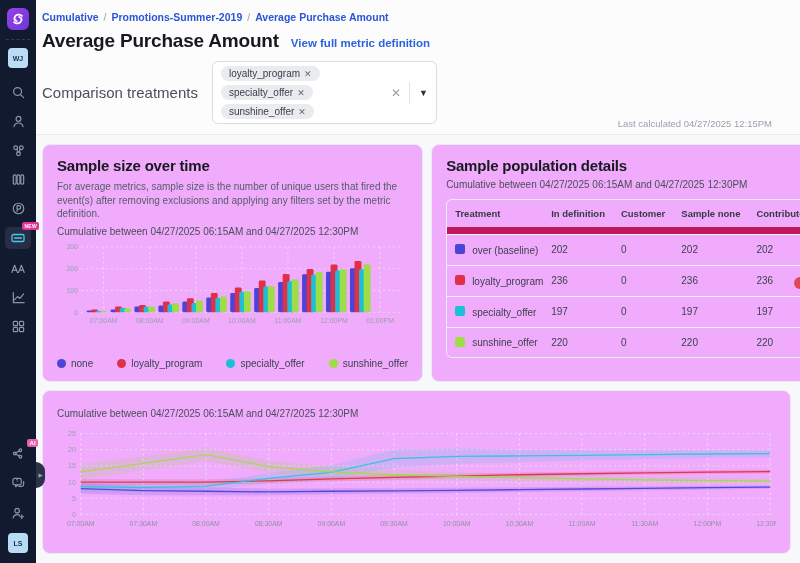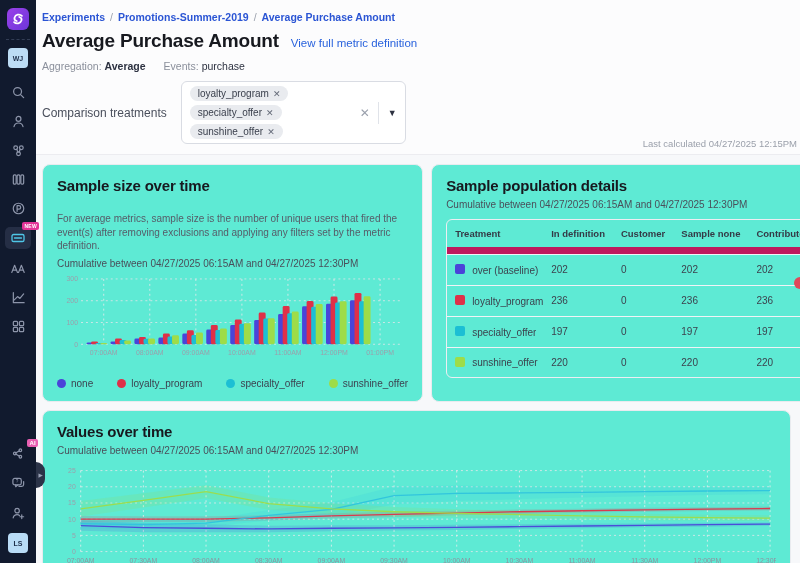--- a/index.html
+++ b/index.html
@@ -23,47 +23,47 @@
   .sb-handle { position:absolute; left:36px; top:462px; width:9px; height:26px; background:#2b3348; border-radius:0 9px 9px 0; display:flex; align-items:center; justify-content:center; color:#9aa2b6; font-size:7px; cursor:pointer; z-index:5; }
 
   
   main { flex:1; display:flex; flex-direction:column; min-width:0; }
   header { background:#fcfcfd; padding:11px 10px 2px 6px; border-bottom:1px solid #ececf0; position:relative; }
   .breadcrumb { font-size:10.5px; font-weight:bold; color:#2b55d4; display:flex; gap:5px; align-items:center; }
   .breadcrumb .sep { color:#9aa0ac; font-weight:normal; }
   .breadcrumb span.crumb { cursor:pointer; }
   .title-row { display:flex; align-items:baseline; gap:12px; margin-top:7px; }
   h1 { font-size:19px; font-weight:bold; color:#17191f; letter-spacing:-.2px; }
-  .metric-link { font-size:11.5px; font-weight:normal; color:#2a63dd; cursor:pointer; }
+  .metric-link { font-size:11.5px; font-weight:bold; color:#2a63dd; cursor:pointer; }
   .metric-desc { font-size:10.5px; color:#3e4350; margin-top:7px; }
   .meta-row { font-size:10.5px; margin-top:8px; display:flex; gap:18px; }
   .meta-row .lbl { color:#8a8f9b; }
   .meta-row .val { color:#2c3140; font-weight:bold; margin-left:3px; }
   .meta-row .val2 { color:#2c3140; margin-left:3px; }
   .cmp-row { display:flex; align-items:center; gap:14px; margin:9px 0 8px; }
-  .cmp-label { font-size:12px; color:#4a4f5c; }
+  .cmp-label { font-size:15px; color:#4a4f5c; }
   .tag-box { display:flex; align-items:center; border:1px solid #d9dce3; border-radius:6px; background:#fff; padding:4px 8px; min-width:172px; }
   .tags { display:flex; flex-wrap:wrap; gap:4px 6px; max-width:160px; }
   .tag { background:#e9ebef; border-radius:10px; font-size:10px; color:#3b404d; padding:2px 8px; display:flex; align-items:center; gap:4px; white-space:nowrap; cursor:default; }
   .tag .x { color:#646a78; font-size:9px; cursor:pointer; }
   .clear-x { color:#9aa0ac; font-size:12px; margin:0 8px 0 10px; cursor:pointer; }
   .tag-divider { width:1px; height:22px; background:#e0e3e9; }
   .chev { color:#2c3140; font-size:9px; margin-left:9px; cursor:pointer; }
-  .last-calc { position:absolute; right:3px; bottom:5px; font-size:9.5px; color:#9ba0ab; }
+  .last-calc { position:absolute; right:28px; bottom:5px; font-size:9.5px; color:#9ba0ab; }
 
   
   .content { flex:1; padding:9px 9px 0 6px; display:flex; flex-direction:column; gap:8px; overflow:hidden; }
   .row2 { display:flex; gap:8px; }
-  .card { background:#5eead4; border:1px solid #e9ebef; border-radius:8px; padding:12px 14px; }
+  .card { background:#f0abfc; border:1px solid #e9ebef; border-radius:8px; padding:12px 14px; }
   .card-title { font-size:15px; font-weight:bold; color:#17191f; letter-spacing:-.2px; }
-  .card-desc { font-size:10px; color:#565c68; margin-top:18px; line-height:1.35; }
+  .card-desc { font-size:10px; color:#565c68; margin-top:6px; line-height:1.35; }
   .card-range { font-size:10px; color:#4a4f5a; margin-top:5px; }
   #card-sample-size { flex:0 0 377px; }
   #card-population { flex:1; }
-  .bar-legend { display:flex; justify-content:center; gap:24px; margin-top:2px; }
+  .bar-legend { display:flex; justify-content:center; gap:24px; margin-top:14px; }
   .bar-legend .li { display:flex; align-items:center; gap:5px; font-size:10px; color:#3c4250; }
   .bar-legend .dot { width:9px; height:9px; border-radius:50%; }
 
   table.pop { width:100%; border:1px solid #edeef2; border-radius:6px; border-collapse:separate; border-spacing:0; margin-top:9px; }
   table.pop th { font-size:9.5px; font-weight:bold; color:#343a46; text-align:left; padding:8px 8px; border-bottom:7px solid #be185d; white-space:nowrap; }
   table.pop td { font-size:10px; color:#3c424e; padding:9px 8px; border-top:1px solid #f2f3f6; white-space:nowrap; }
   table.pop tr td:first-child { max-width:96px; overflow:hidden; }
   .swatch { display:inline-block; width:10px; height:10px; border-radius:2px; margin-right:7px; vertical-align:-1px; }
   .tname { display:inline-block; max-width:76px; overflow:hidden; white-space:nowrap; vertical-align:middle; }
 
@@ -171,33 +171,29 @@
       </div>
     <div class="user-badge" id="user-badge" style="margin-top:10px;">LS</div>
   </aside>
   <div class="sb-handle">
       <span style="transform:scale(.8);">▶</span>
     </div>
 
   <main>
     <header>
       <div class="breadcrumb">
-        <span class="crumb">Experiments</span>
+        <span class="crumb">Cumulative</span>
         <span class="sep">/</span>
         <span class="crumb">Promotions-Summer-2019</span>
         <span class="sep">/</span>
         <span class="crumb">Average Purchase Amount</span>
       </div>
       <div class="title-row">
         <h1>Average Purchase Amount</h1>
         <span class="metric-link">View full metric definition</span>
-      </div>
-      <div class="meta-row">
-        <span><span class="lbl">Aggregation:</span><span class="val">Average</span></span>
-        <span><span class="lbl">Events:</span><span class="val2">purchase</span></span>
       </div>
       <div class="cmp-row">
         <span class="cmp-label">Comparison treatments</span>
         <div class="tag-box">
           <div class="tags" id="tags">
               <span class="tag">
                 <span>loyalty_program</span>
                 <span class="x">✕</span>
               </span>
               <span class="tag">
@@ -356,21 +352,20 @@
                   <td>0</td>
                   <td>220</td>
                   <td>220</td>
                 </tr>
               </tbody>
           </table>
         </div>
       </div>
 
       <div class="card" id="card-values">
-        <div class="card-title">Values over time</div>
         <div class="card-range">Cumulative between 04/27/2025 06:15AM and 04/27/2025 12:30PM</div>
         <svg id="line-chart" viewBox="0 0 728 112" width="100%" height="112" style="margin-top:6px;">
             <line x1="24" y1="90" x2="722" y2="90" stroke="#e6e8ec" stroke-dasharray="2 3" stroke-width="0.8"></line>
             <text x="19" y="92.5" text-anchor="end" font-size="7" fill="#9aa0ab">0</text>
             <line x1="24" y1="73.6" x2="722" y2="73.6" stroke="#e6e8ec" stroke-dasharray="2 3" stroke-width="0.8"></line>
             <text x="19" y="76.1" text-anchor="end" font-size="7" fill="#9aa0ab">5</text>
             <line x1="24" y1="57.199999999999996" x2="722" y2="57.199999999999996" stroke="#e6e8ec" stroke-dasharray="2 3" stroke-width="0.8"></line>
             <text x="19" y="59.699999999999996" text-anchor="end" font-size="7" fill="#9aa0ab">10</text>
             <line x1="24" y1="40.800000000000004" x2="722" y2="40.800000000000004" stroke="#e6e8ec" stroke-dasharray="2 3" stroke-width="0.8"></line>
             <text x="19" y="43.300000000000004" text-anchor="end" font-size="7" fill="#9aa0ab">15</text>

